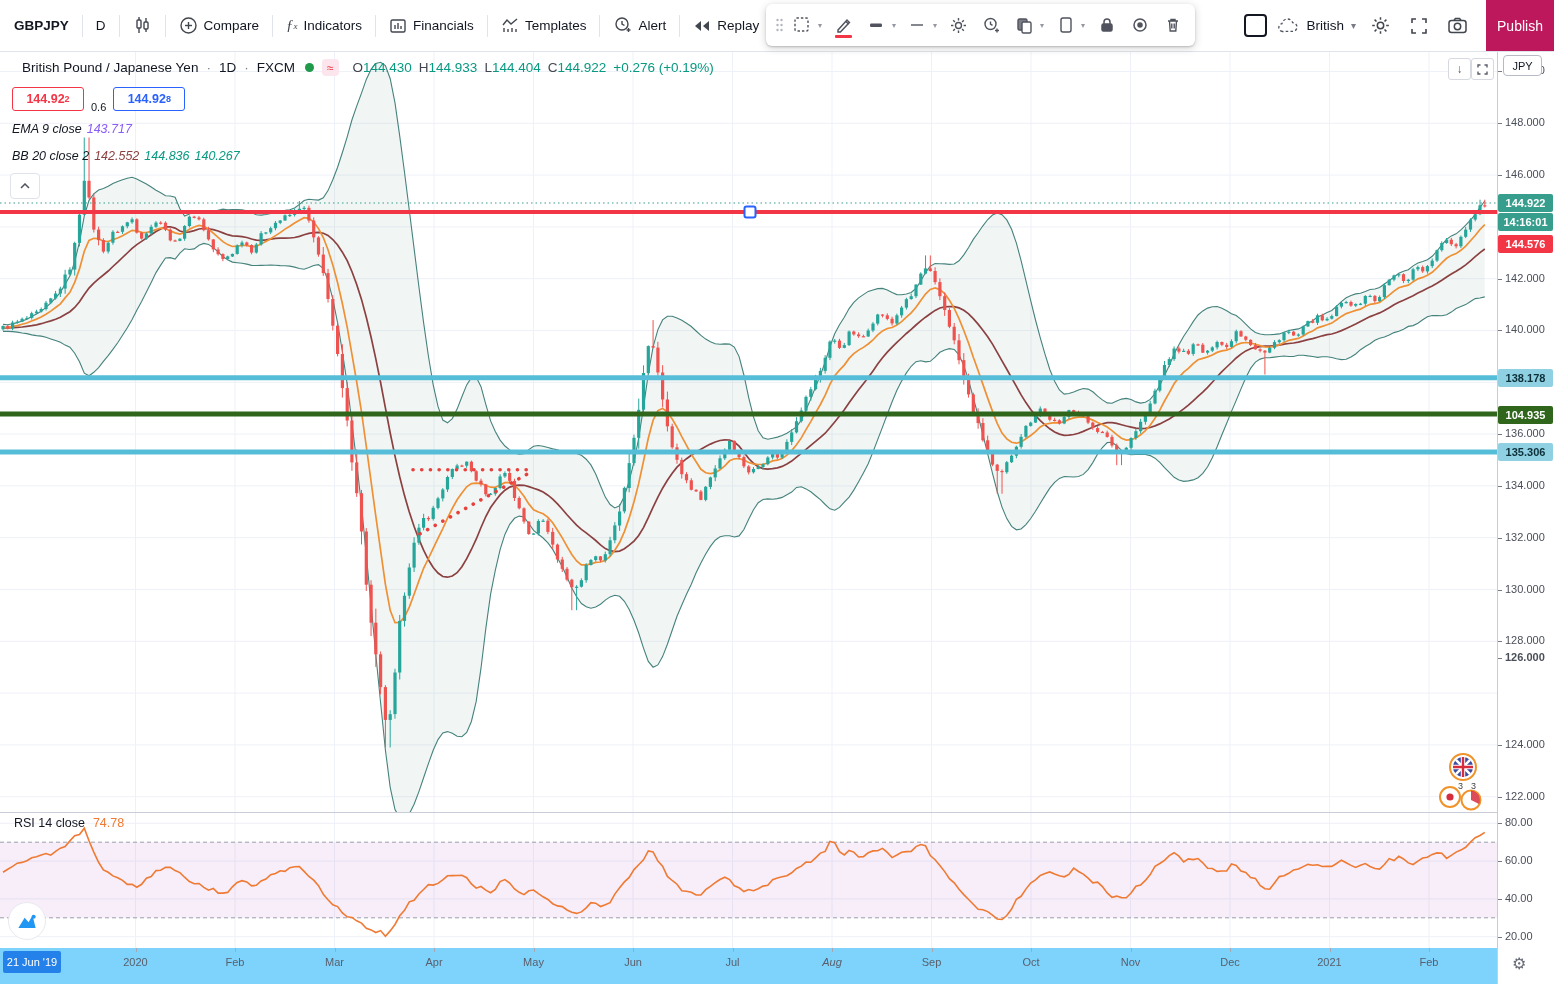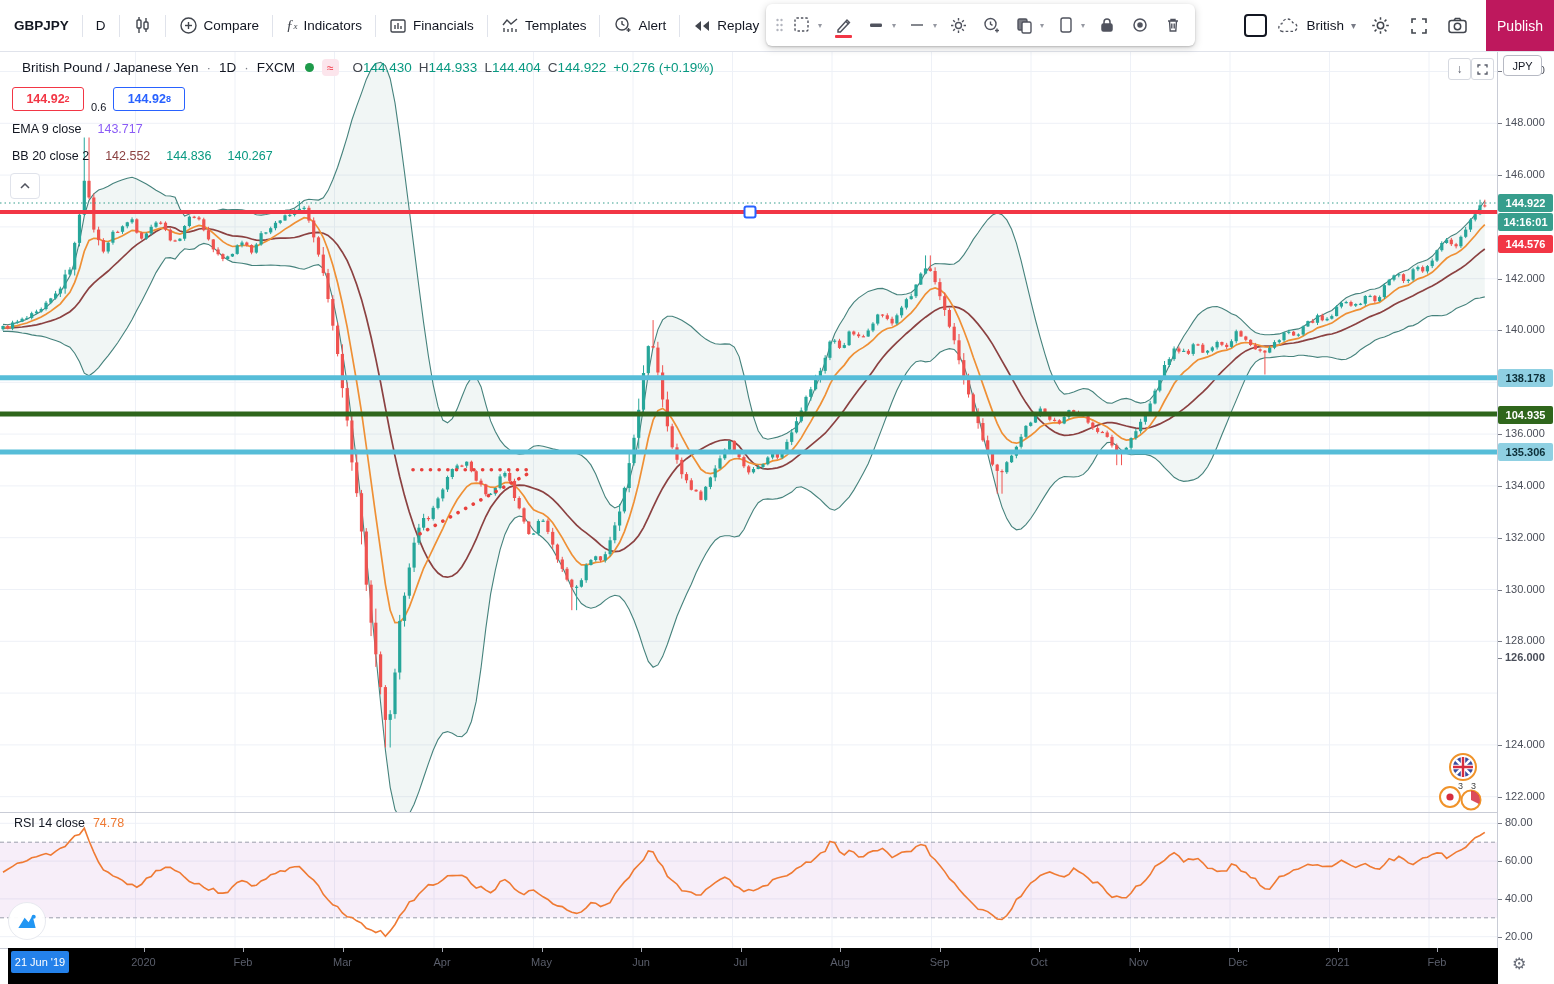--- a/index.html
+++ b/index.html
@@ -38,40 +38,40 @@
   .approx-badge{background:#fce5ec;color:#f23645;font-size:12px;border-radius:4px;padding:0 5px;height:17px;display:inline-flex;align-items:center;}
   .ohlc{display:flex;gap:7px;margin-left:6px;}
   .ohlc .k{color:#42464e;}
   .ohlc .v{color:#089981;}
   .quoterow{position:absolute;left:12px;top:85px;z-index:25;display:flex;align-items:center;gap:7px;}
   .qbox{min-width:56px;height:22px;border-radius:3px;display:flex;align-items:center;justify-content:center;font-size:12.5px;font-weight:700;padding:0 7px;background:#fff;cursor:pointer;}
   .qsell{border:1px solid #f23645;color:#f23645;}
   .qbuy{border:1px solid #2962ff;color:#2962ff;}
   .qspread{font-size:11px;color:#131722;margin-top:16px;}
   sup{font-size:9px;}
-  .indrow{position:absolute;left:12px;z-index:25;font-size:12.5px;color:#131722;display:flex;gap:16px;align-items:center;}
+  .indrow{position:absolute;left:12px;z-index:25;font-size:12.5px;color:#131722;display:flex;gap:5px;align-items:center;font-style:italic;}
   .indrow .val-orange{color:#8b5cf6;}
   .indrow .val-maroon{color:#8b4141;}
   .indrow .val-teal{color:#089981;}
   .collapse-btn{position:absolute;left:10px;top:173px;width:28px;height:24px;background:#fff;border:1px solid #e0e3eb;border-radius:4px;display:flex;align-items:center;justify-content:center;z-index:25;cursor:pointer;color:#50535e;}
   
   .pane-btn{position:absolute;width:21px;height:20px;background:#fff;border:1px solid #d6d9e0;border-radius:3px;display:flex;align-items:center;justify-content:center;color:#5a5e6b;font-size:12px;z-index:25;cursor:pointer;}
   
   .axis-col{position:absolute;left:1498px;top:51px;width:56px;height:933px;background:#fff;z-index:22;}
   .ptick{position:absolute;left:7px;font-size:11px;color:#4a4e59;white-space:nowrap;}
   .ptick::before{content:"";position:absolute;left:-7px;top:7px;width:4px;height:1px;background:#787b86;}
   .chip{position:absolute;left:0;width:55px;height:18px;border-radius:2px;font-size:11px;font-weight:600;display:flex;align-items:center;justify-content:center;z-index:3;}
   .jpy-pill{position:absolute;left:5px;top:4px;width:37px;height:19px;background:#fff;border:1px solid #b7bac4;border-radius:4px;font-size:11px;color:#131722;display:flex;align-items:center;justify-content:center;z-index:4;cursor:pointer;}
   .axis-gear{position:absolute;left:14px;top:903px;font-size:16px;color:#696d78;cursor:pointer;}
   
   .rsi-legend{position:absolute;left:14px;top:816px;z-index:25;font-size:12.5px;color:#131722;display:flex;gap:8px;}
   .rsi-legend .val{color:#ef7a33;}
   .watermark{position:absolute;left:8px;top:902px;width:36px;height:36px;border-radius:50%;background:rgba(255,255,255,.95);border:1px solid #e8eaf0;display:flex;align-items:center;justify-content:center;z-index:25;}
   
-  .time-axis{position:absolute;left:8px;top:948px;width:1497px;height:36px;background:#000000;z-index:21;}
+  .time-axis{position:absolute;left:0;top:948px;width:1497px;height:36px;background:#7dd3fc;z-index:21;}
   .tlabel{position:absolute;top:8px;width:60px;margin-left:-30px;text-align:center;font-size:11px;color:#5a5e6b;}
   .ttick{position:absolute;top:0;width:1px;height:4px;background:#a6a9b3;}
   .edge-date{position:absolute;left:3px;top:3px;width:58px;height:22px;background:#2481ea;color:#fff;font-size:11px;border-radius:2px;display:flex;align-items:center;justify-content:center;z-index:23;}
   .flags{position:absolute;left:1438px;top:752px;z-index:24;}
 </style>
 </head>
 <body>
 
 <div class="app">
 
@@ -1087,21 +1087,21 @@
       <div class="tlabel" style="left: 334.5px;">Mar</div>
       <div class="ttick" style="left: 334.5px;"></div>
       <div class="tlabel" style="left: 434px;">Apr</div>
       <div class="ttick" style="left: 434px;"></div>
       <div class="tlabel" style="left: 533.5px;">May</div>
       <div class="ttick" style="left: 533.5px;"></div>
       <div class="tlabel" style="left: 633px;">Jun</div>
       <div class="ttick" style="left: 633px;"></div>
       <div class="tlabel" style="left: 732.5px;">Jul</div>
       <div class="ttick" style="left: 732.5px;"></div>
-      <div class="tlabel" style="left: 832px;">Aug</div>
+      <div class="tlabel" style="left: 832px; font-style: italic;">Aug</div>
       <div class="ttick" style="left: 832px;"></div>
       <div class="tlabel" style="left: 931.5px;">Sep</div>
       <div class="ttick" style="left: 931.5px;"></div>
       <div class="tlabel" style="left: 1031px;">Oct</div>
       <div class="ttick" style="left: 1031px;"></div>
       <div class="tlabel" style="left: 1130.5px;">Nov</div>
       <div class="ttick" style="left: 1130.5px;"></div>
       <div class="tlabel" style="left: 1230px;">Dec</div>
       <div class="ttick" style="left: 1230px;"></div>
       <div class="tlabel" style="left: 1329.5px;">2021</div>

